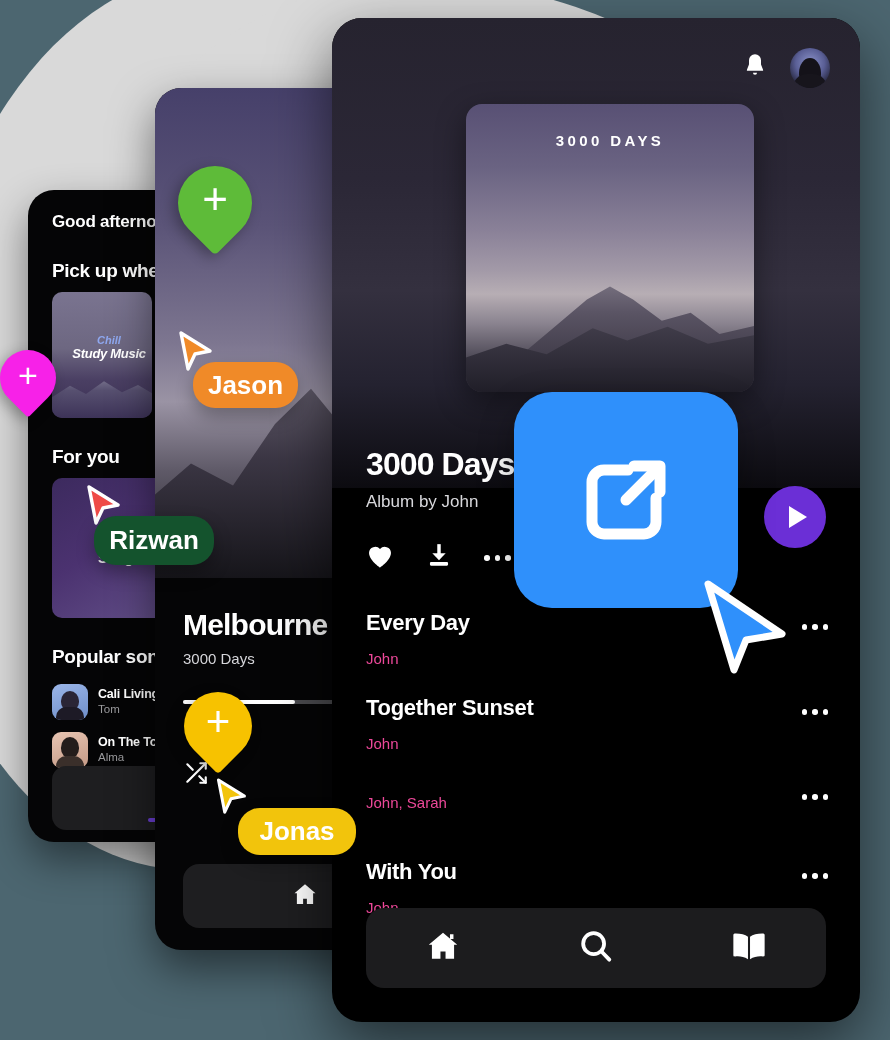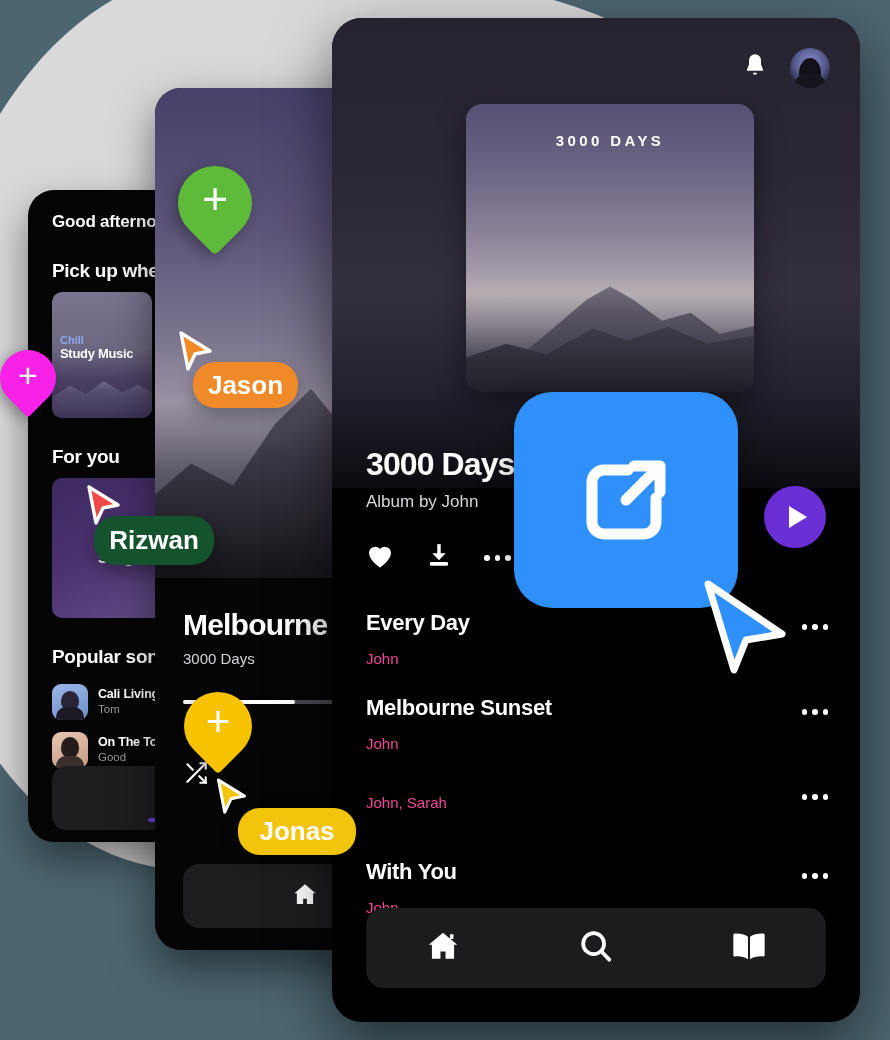--- a/index.html
+++ b/index.html
@@ -29,21 +29,21 @@
   }
   #panel-left .greet{color:#fff;font-size:17px;font-weight:700;padding:22px 0 0 24px;letter-spacing:-.2px;}
   #panel-left .sec-title{color:#fff;font-size:19px;font-weight:700;padding:28px 0 10px 24px;letter-spacing:-.3px;}
   .card-chill{
     margin-left:24px;width:100px;height:126px;border-radius:10px;position:relative;overflow:hidden;
     background:linear-gradient(180deg,#7a7490 0%,#6d6781 45%,#4a3f63 70%,#3a2f52 100%);
   }
   .card-chill .mtn{position:absolute;left:0;bottom:0;width:100%;height:46px;
      background:linear-gradient(180deg,#8e8aa0 0%,#575070 40%,#3d3358 100%);
      clip-path:polygon(0 55%,18% 30%,34% 48%,52% 20%,70% 44%,86% 28%,100% 46%,100% 100%,0 100%);}
-  .card-chill .lbl{position:absolute;top:42px;left:8px;right:0;}
+  .card-chill .lbl{position:absolute;top:42px;left:14px;right:0;text-align:center;font-style:italic;}
   .card-chill .lbl .c1{color:#8fa8f0;font-size:11px;font-weight:700;display:block;}
   .card-chill .lbl .c2{color:#fff;font-size:13px;font-weight:700;display:block;letter-spacing:-.3px;}
 
   .card-foryou{
     margin-left:24px;width:190px;height:140px;border-radius:10px;position:relative;overflow:hidden;
     background:linear-gradient(150deg,#3c2a5e 0%,#4b3270 40%,#6a5a90 100%);
   }
   .card-foryou .ftxt{position:absolute;top:56px;left:46px;color:#cfe0ff;font-size:12px;font-weight:700;}
   .card-foryou .ftxt2{position:absolute;top:72px;left:46px;color:#fff;font-size:14px;font-weight:700;}
   .card-foryou .hand{position:absolute;top:18px;left:108px;font-size:26px;opacity:.5;}
@@ -178,21 +178,21 @@
     </div>
   </div>
 
   <div class="songrow">
     <div class="thumb" style="background:linear-gradient(160deg,#e8c5b2,#c49a86);">
       <div style="position:absolute;left:9px;top:5px;width:18px;height:21px;border-radius:50% 50% 45% 45%;background:#241d1b;"></div>
       <div style="position:absolute;left:4px;bottom:0;width:28px;height:12px;border-radius:10px 10px 0 0;background:#3a2f2a;"></div>
     </div>
     <div>
       <div class="t1">On The To</div>
-      <div class="t2">Good</div>
+      <div class="t2">Alma</div>
     </div>
   </div>
 
   <div class="songrow">
     <div class="thumb" style="background:linear-gradient(160deg,#d8cfc6,#8f8377);">
       <div style="position:absolute;left:4px;top:6px;width:14px;height:16px;border-radius:50%;background:#2b2420;"></div>
       <div style="position:absolute;left:19px;top:7px;width:14px;height:16px;border-radius:50%;background:#1c1815;"></div>
       <div style="position:absolute;left:0;bottom:0;width:36px;height:12px;background:#241e1a;"></div>
     </div>
     <div>
@@ -301,21 +301,21 @@
   <div class="track" style="top:592px;">
     <div class="name">Every Day</div>
     <div class="artist">John</div>
     <span class="dots3 dots">
         <i></i>
         <i></i>
         <i></i>
       </span>
   </div>
   <div class="track" style="top:677px;">
-    <div class="name">Melbourne Sunset</div>
+    <div class="name">Together Sunset</div>
     <div class="artist">John</div>
     <span class="dots3 dots">
         <i></i>
         <i></i>
         <i></i>
       </span>
   </div>
   <div class="track" style="top:762px;">
     <div class="artist">John, Sarah</div>
     <span class="dots3 dots">

